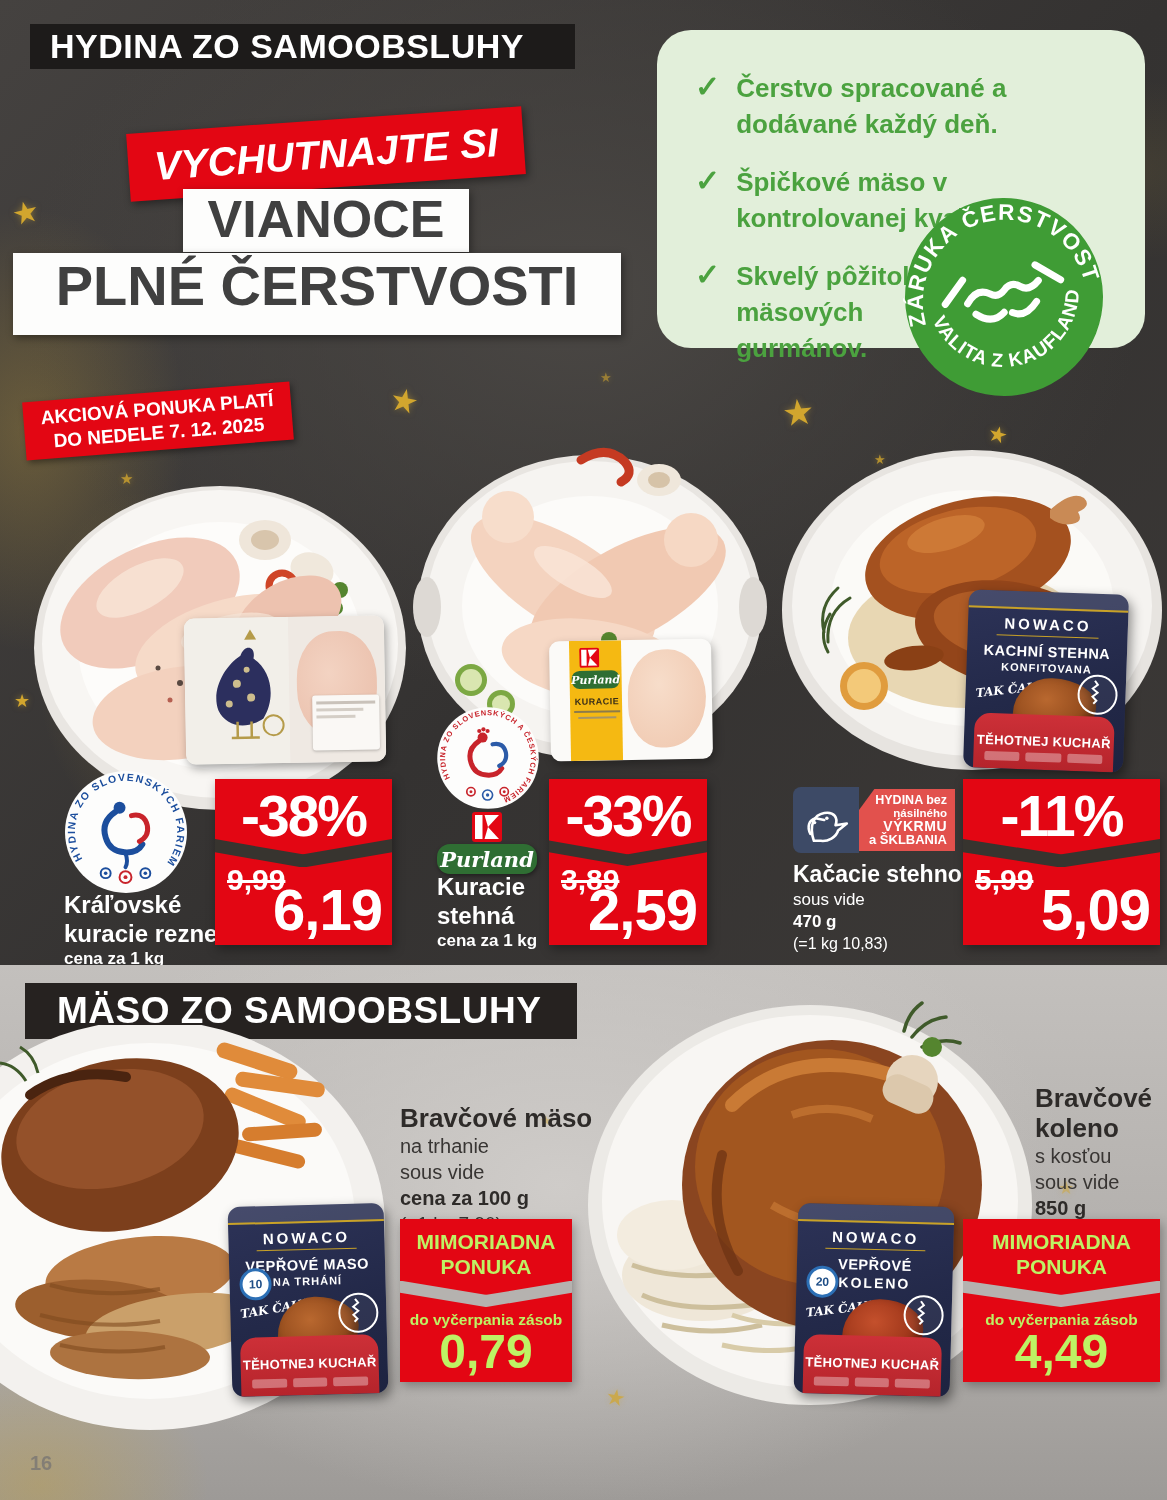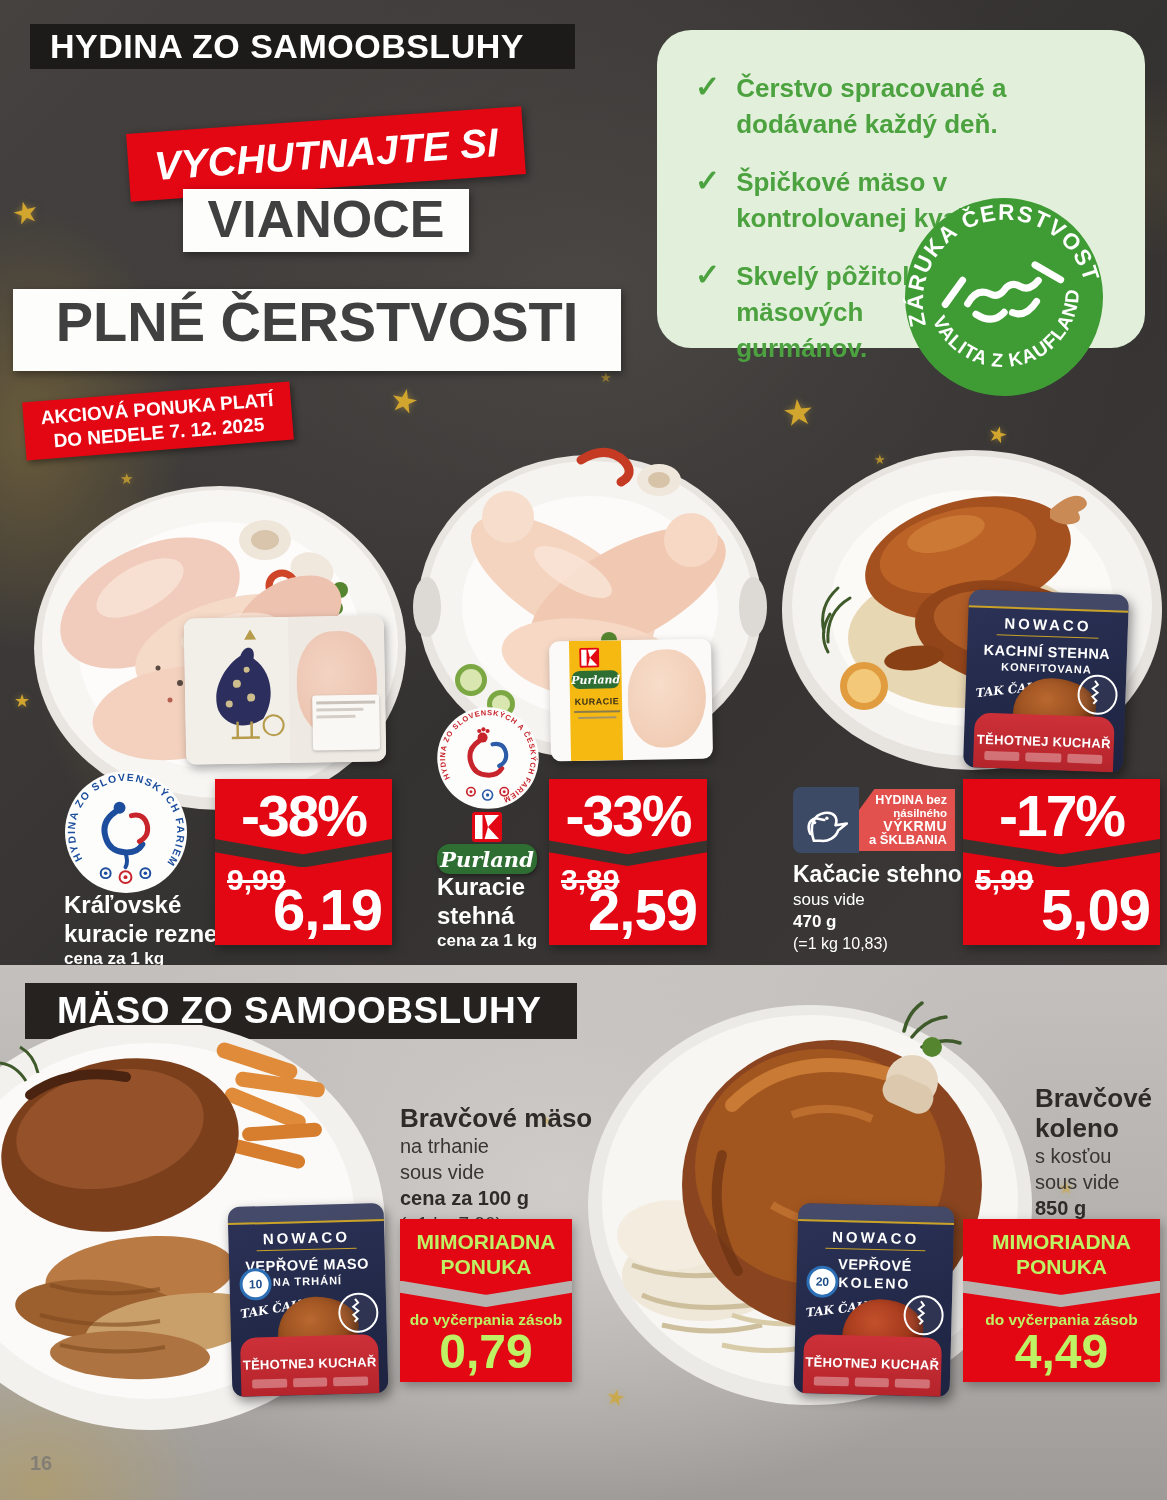--- a/index.html
+++ b/index.html
@@ -123,21 +123,21 @@
     <div class="blackbar" style="left:30px;top:24px;width:505px;height:45px;font-size:34px;">
       <span>HYDINA ZO SAMOOBSLUHY</span>
     </div>
 
     <div class="promo-red" style="left:128px;top:120px;width:396px;height:68px;font-size:40px;transform:rotate(-4deg);">
       <span>VYCHUTNAJTE SI</span>
     </div>
     <div class="promo-white" style="left:183px;top:189px;width:286px;height:63px;font-size:52px;">
       <span>VIANOCE</span>
     </div>
-    <div class="promo-white" style="left:13px;top:253px;width:608px;height:82px;font-size:56px;margin-top:36px;">
+    <div class="promo-white" style="left:13px;top:253px;width:608px;height:82px;font-size:56px;">
       <span>PLNÉ ČERSTVOSTI</span>
     </div>
 
     <div class="green-box">
       <div class="benefit">
         <span class="check">✓</span>
         <span style="max-width:380px">Čerstvo spracované a dodávané každý deň.</span>
       </div>
       <div class="benefit">
         <span class="check">✓</span>
@@ -471,21 +471,21 @@
         <div style="font-size:13px">a ŠKLBANIA</div>
       </div>
     </div>
     <div class="pname-w" style="left:793px;top:860px;">
       <div class="n" style="font-size:23px">Kačacie stehno</div>
       <div class="s">sous vide</div>
       <div class="sb">470 g</div>
       <div class="s" style="font-size:16px">(=1 kg 10,83)</div>
     </div>
     <div class="pricebox" style="left:963px;top:779px;width:197px;height:166px;">
-      <div class="disc">-17%</div>
+      <div class="disc">-11%</div>
       <svg class="notch" style="top:60px" width="197" height="28" viewBox="0 0 197 28">
         <polyline points="-4,6 98,22 201,6" fill="none" stroke="#37342f" stroke-width="13"></polyline>
         </svg>
       <div class="old" style="top:84px">5,99</div>
       <div class="new">5,09</div>
     </div>
   </div>
 
   <div class="bottom-bg">
 

